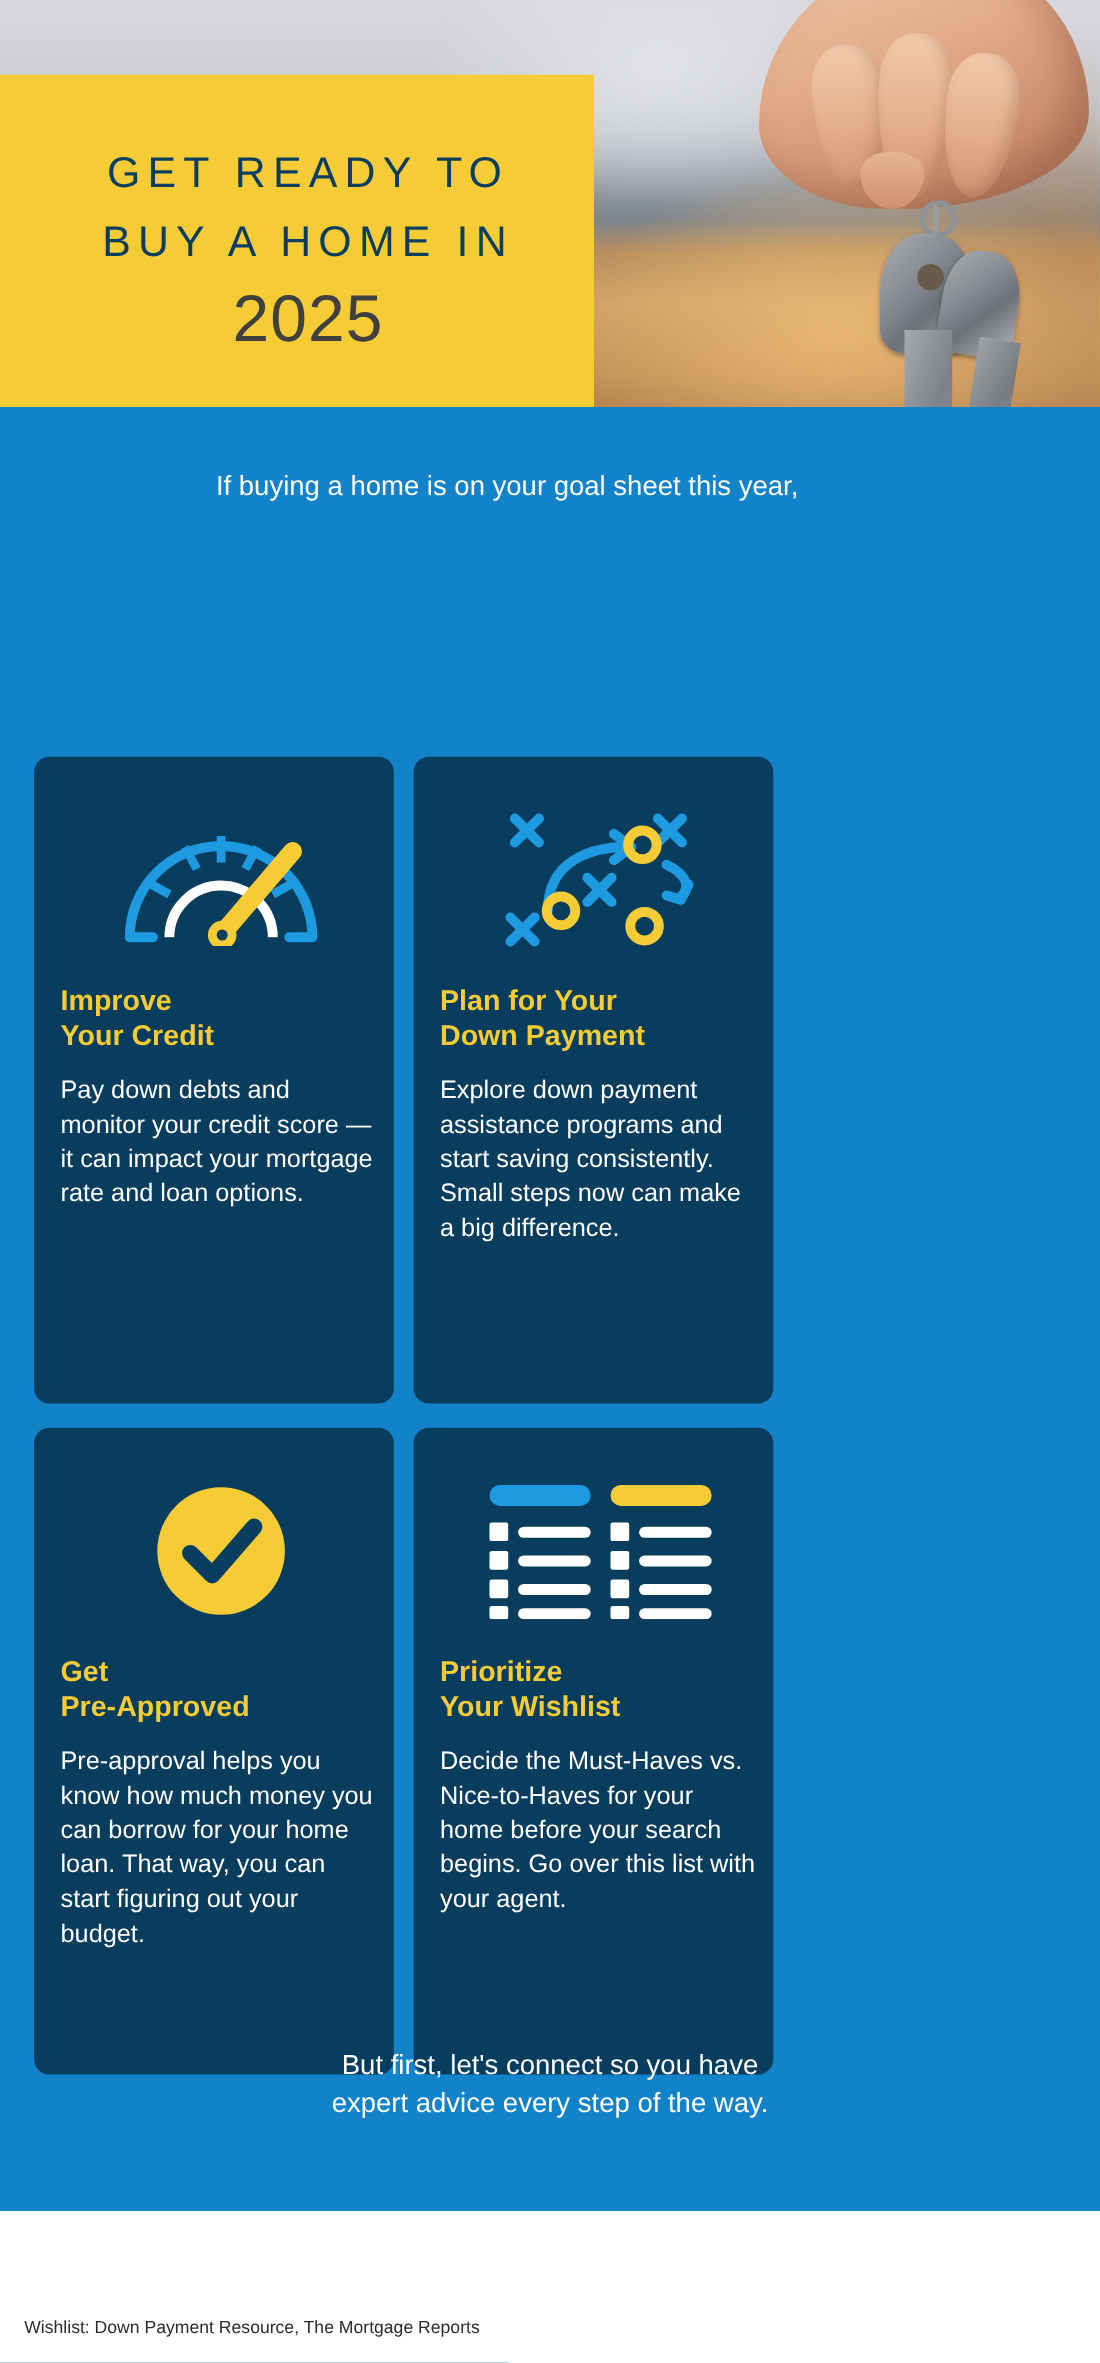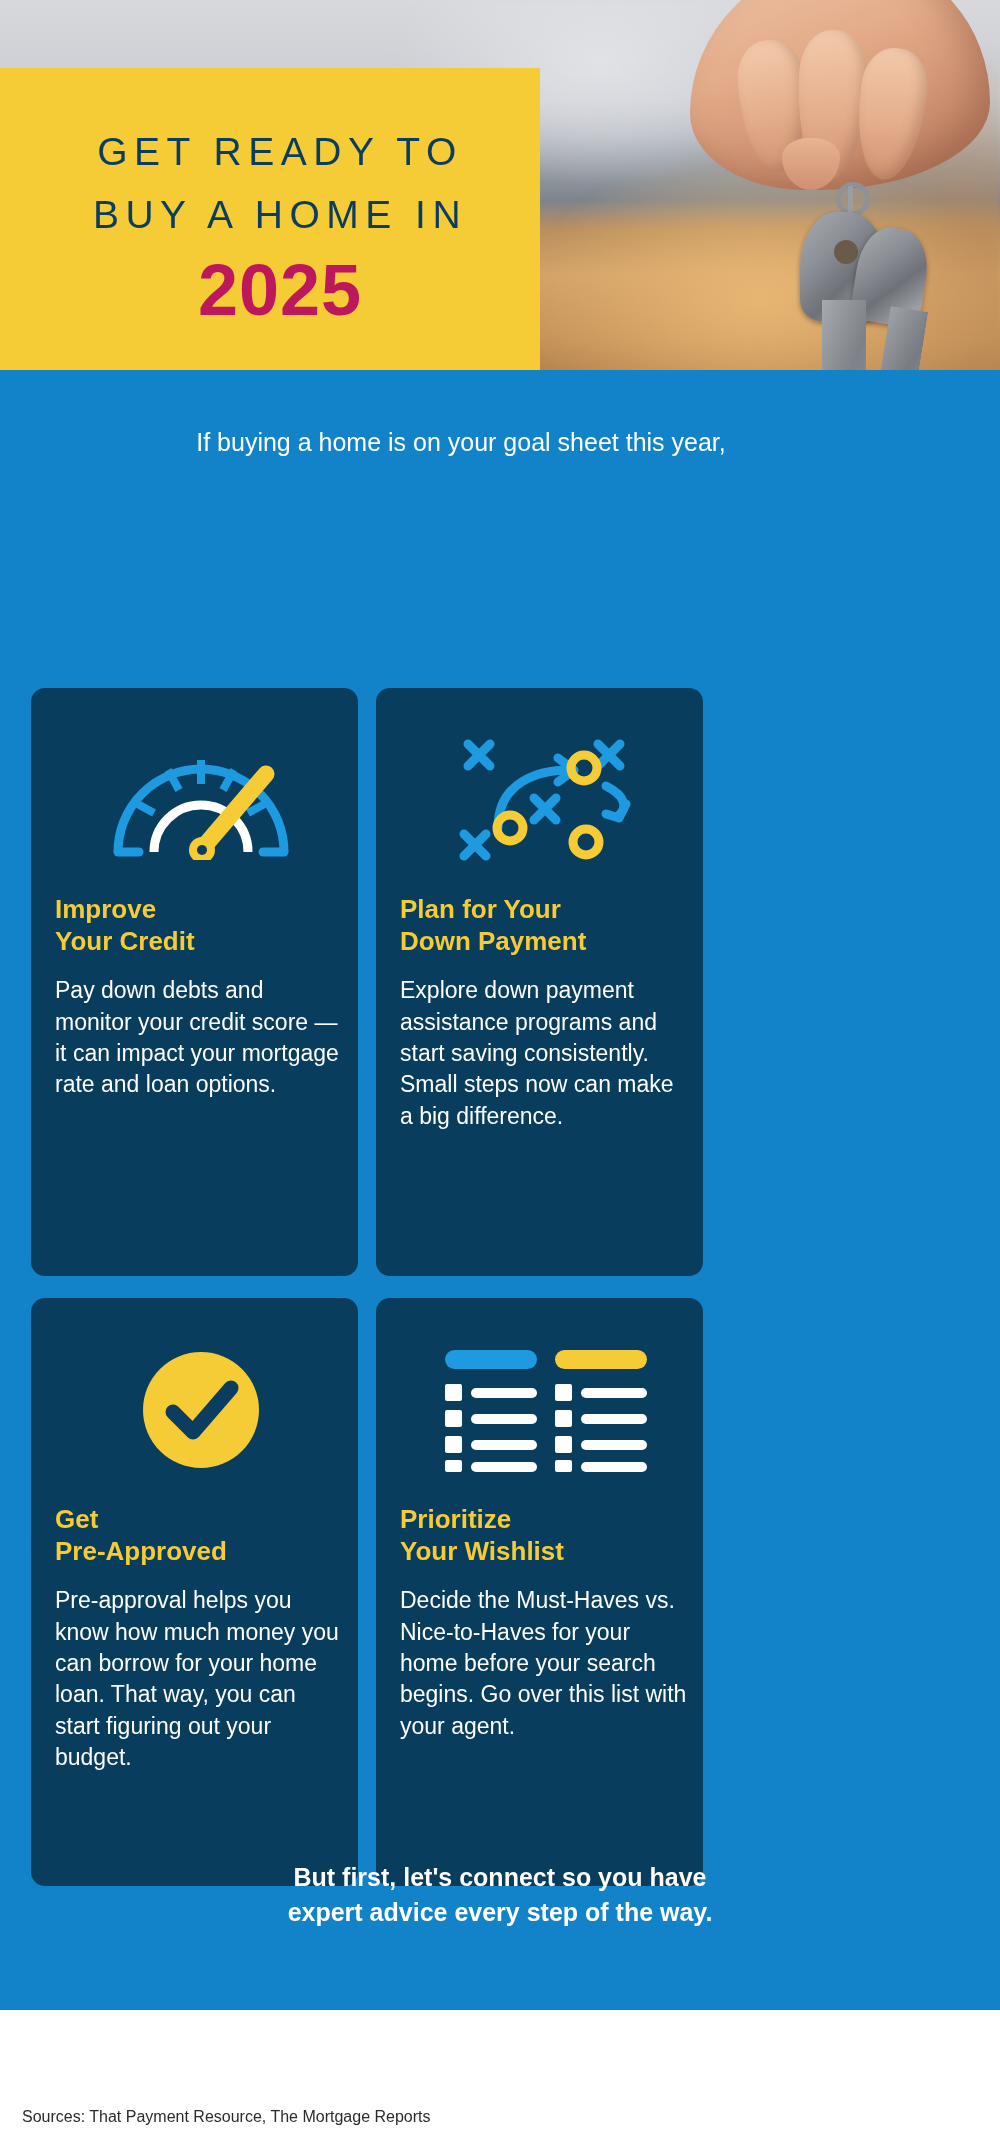--- a/index.html
+++ b/index.html
@@ -112,23 +112,23 @@
   .title-line {
     color: #0a3d5f;
     font-size: 39px;
     letter-spacing: 6.5px;
     font-weight: 400;
     line-height: 1.62;
     text-align: center;
     white-space: nowrap;
   }
   .title-year {
-    color: #be185d;
-    font-size: 72px;
-    font-weight: 700;
+    color: #404040;
+    font-size: 60px;
+    font-weight: 400;
     letter-spacing: 1px;
     line-height: 1.0;
     margin-top: 8px;
   }
 
   
   .body-blue {
     position: absolute; left: 0; top: 370px;
     width: 1000px; height: 1640px;
     background: #1283c8;
@@ -179,21 +179,21 @@
     line-height: 1.36;
   }
 
   
   .cta {
     position: absolute; left: 0; top: 1490px;
     width: 1000px;
     text-align: center;
     color: #ffffff;
     font-size: 25px;
-    font-weight: 700;
+    font-weight: 400;
     line-height: 1.4;
   }
 
   
   .sources {
     position: absolute; left: 0; top: 2010px;
     width: 1000px; height: 138px;
     background: #ffffff;
   }
   .sources-text {
@@ -332,16 +332,16 @@
     </div>
 
     <div class="cta">
       <div>But first, let's connect so you have</div>
       <div>expert advice every step of the way.</div>
     </div>
 
   </div>
 
   <div class="sources">
-    <div class="sources-text">Sources: That Payment Resource, The Mortgage Reports</div>
+    <div class="sources-text">Wishlist: Down Payment Resource, The Mortgage Reports</div>
   </div>
 
 </div>
 
 </body></html>

